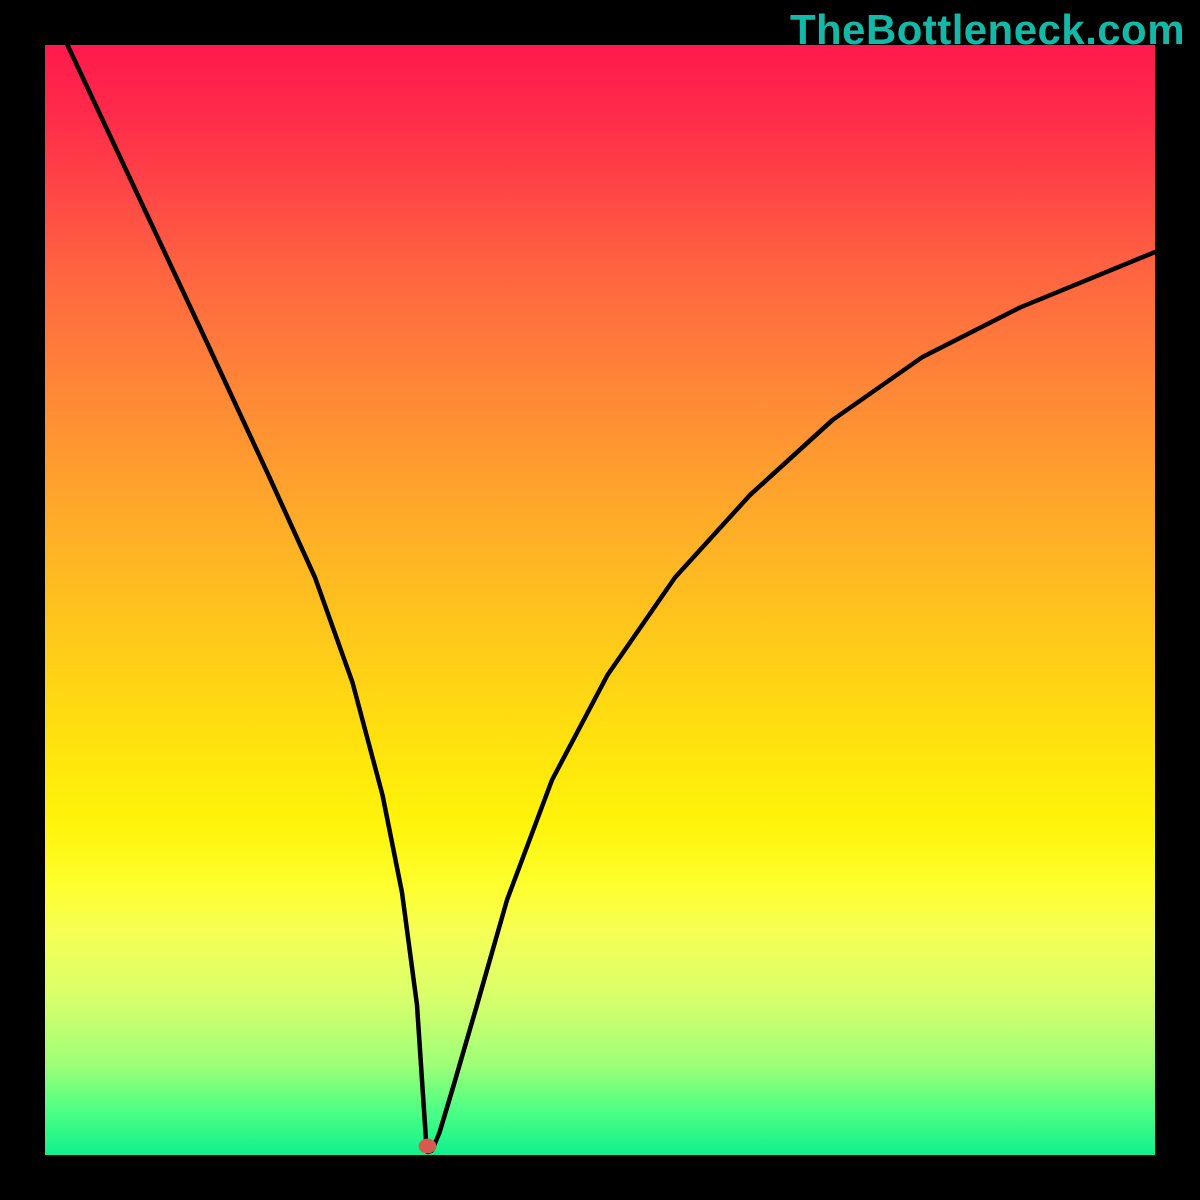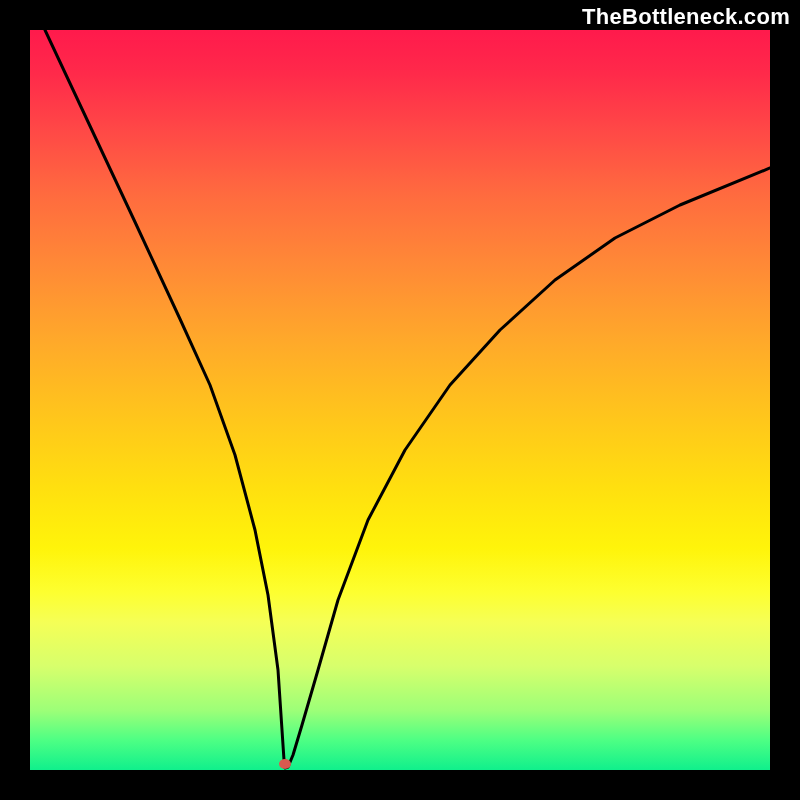--- a/index.html
+++ b/index.html
@@ -38,22 +38,22 @@
       #f5ff56 80%,
       #d7ff6c 86%,
       #9cff78 92%,
       #4dff84 96%,
       #10f08c 100%);
   }
   .watermark {
     position: absolute;
     top: 4px;
     right: 10px;
-    color: #ffffff;
-    font-size: 22px;
+    color: #14b8a6;
+    font-size: 28px;
     font-weight: 600;
     letter-spacing: 0.3px;
   }
   svg.curve {
     position: absolute;
     left: 0; top: 0;
     width: 740px;
     height: 740px;
   }
   .marker {

